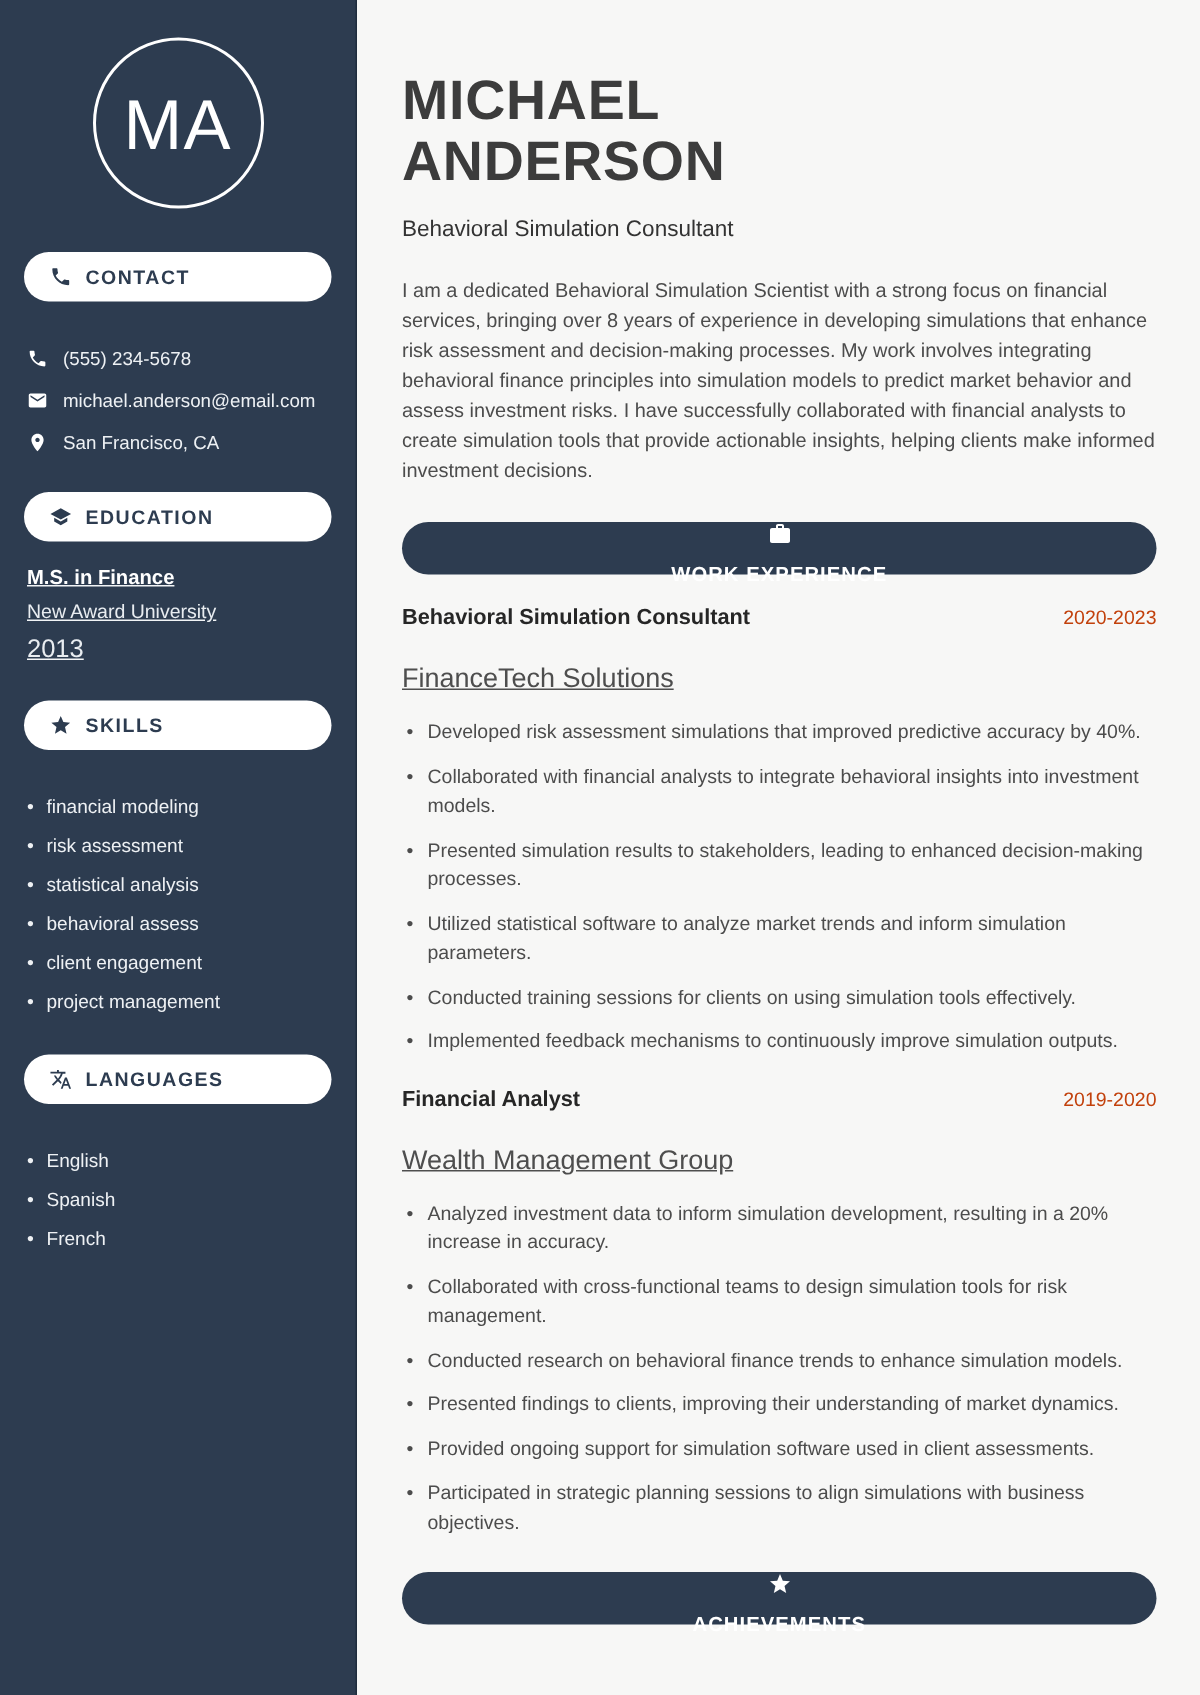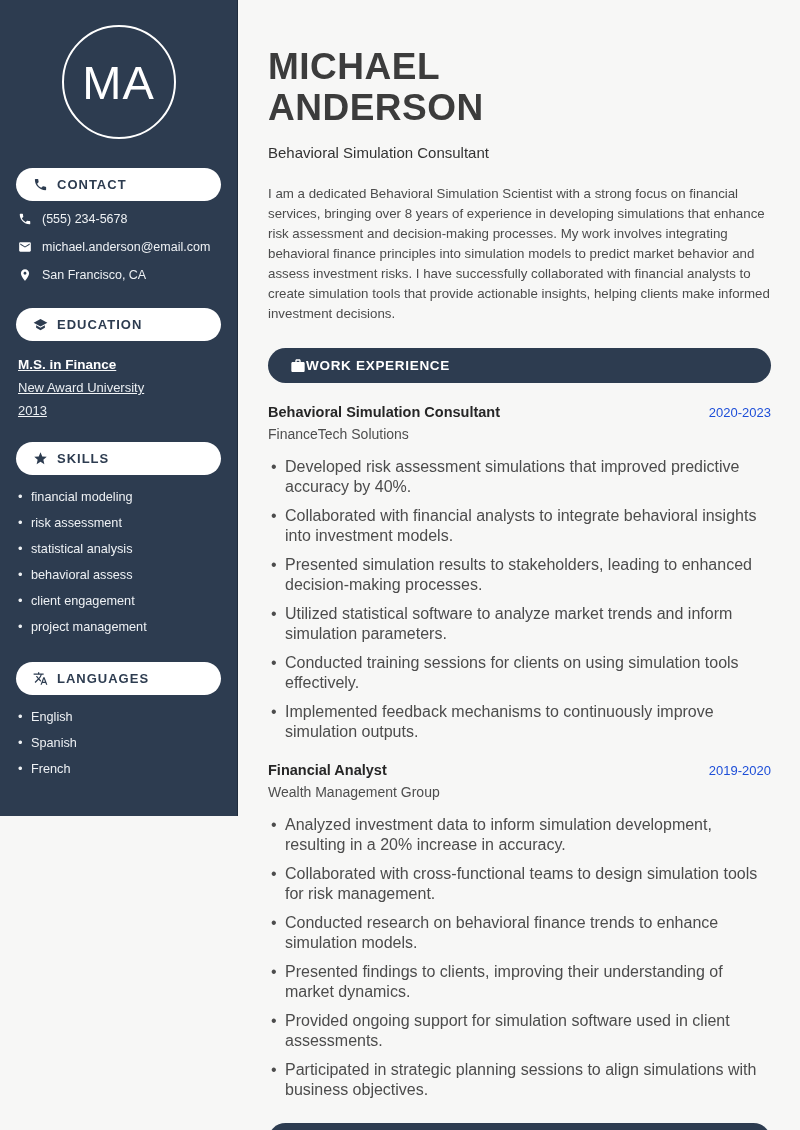--- a/index.html
+++ b/index.html
@@ -7,21 +7,21 @@
   body {
     font-family: "Liberation Sans", "DejaVu Sans", sans-serif;
     background: #f7f7f6;
     position: relative;
     overflow: hidden;
   }
   .page { display: flex; width: 800px; height: 1130px; }
 
   
   .sidebar {
-    width: 238px; min-width: 238px; height: 816px;
+    width: 238px; min-width: 238px; height: 1130px;
     background: #2d3c50;
     color: #f2f4f6;
     border-right: 1px solid #1f2c3d;
     padding-top: 25px;
   }
   .avatar {
     width: 114px; height: 114px;
     border: 2px solid #ffffff;
     border-radius: 50%;
     margin: 0 auto;
@@ -34,34 +34,34 @@
     background: #ffffff;
     border-radius: 17px;
     display: flex; align-items: center;
     gap: 9px;
     padding: 0 17px;
     color: #2d3c50;
     font-size: 13px; font-weight: 700; letter-spacing: 1px;
   }
   .side-pill svg { width: 15px; height: 15px; fill: #2d3c50; flex: 0 0 auto; }
   .pill-contact { margin-top: 29px; }
-  .contact-list { margin: 4px 0 0 0; }
+  .contact-list { margin: 24px 0 0 0; }
   .contact-row {
     display: flex; align-items: center; gap: 10px;
     padding: 7px 0 7px 18px;
     font-size: 12.5px; color: #eef1f4;
   }
   .contact-row svg { width: 14px; height: 14px; fill: #ffffff; flex: 0 0 auto; }
   .pill-education { margin-top: 19px; }
   .edu-block { padding: 16px 18px 0 18px; text-decoration: underline; }
   .edu-degree { font-size: 13.5px; font-weight: 700; color: #ffffff; }
   .edu-school { font-size: 13px; margin-top: 8px; color: #e9edf1; }
-  .edu-year { font-size: 13px; margin-top: 8px; color: #e9edf1; }
+  .edu-year { font-size: 17px; margin-top: 8px; color: #e9edf1; }
   .pill-skills { margin-top: 24px; }
-  .side-list { list-style: none; margin-top: 9px; }
+  .side-list { list-style: none; margin-top: 25px; }
   .side-list li {
     position: relative;
     padding: 6px 12px 6px 31px;
     font-size: 12.7px; color: #eef1f4;
   }
   .side-list li::before {
     content: "•";
     position: absolute; left: 18px; top: 5px;
     color: #eef1f4; font-size: 13px;
   }
@@ -83,36 +83,36 @@
   }
   .summary {
     margin-top: 23px;
     font-size: 13.3px; line-height: 20px; color: #4c4c4c;
   }
   .section-pill {
     margin-top: 24px;
     height: 35px;
     background: #2d3c50;
     border-radius: 18px;
-    display: flex; align-items: center; gap: 0;
+    display: flex; align-items: center; gap: 11px;
     padding: 0 22px;
-    color: #ffffff; font-size: 13.5px; font-weight: 700; letter-spacing: 0.7px;
+    color: #ffffff; font-size: 13.5px; font-weight: 700; letter-spacing: 0.7px; flex-direction: column;
   }
   .section-pill svg { width: 16px; height: 16px; fill: #ffffff; flex: 0 0 auto; }
   .job { margin-top: 21px; }
   .job-head { display: flex; justify-content: space-between; align-items: baseline; }
   .job-role { font-size: 14.5px; font-weight: 700; color: #262626; }
-  .job-dates { font-size: 13px; color: #1d4ed8; }
-  .job-company { margin-top: 6px; font-size: 14px; color: #4e4e4e; }
+  .job-dates { font-size: 13px; color: #c2410c; }
+  .job-company { margin-top: 22px; font-size: 18px; color: #4e4e4e; text-decoration: underline; }
   ul.bullets { list-style: none; margin-top: 15px; }
   ul.bullets li {
     position: relative;
     padding: 0 0 0 17px;
     margin-bottom: 10px;
-    font-size: 16px; line-height: 19.5px; color: #4c4c4c;
+    font-size: 13px; line-height: 19.5px; color: #4c4c4c;
   }
   ul.bullets li::before {
     content: "•";
     position: absolute; left: 3px; top: 0;
     color: #4c4c4c;
   }
   .achievements-list { margin-top: 19px; }
 </style>
 </head>
 <body>

